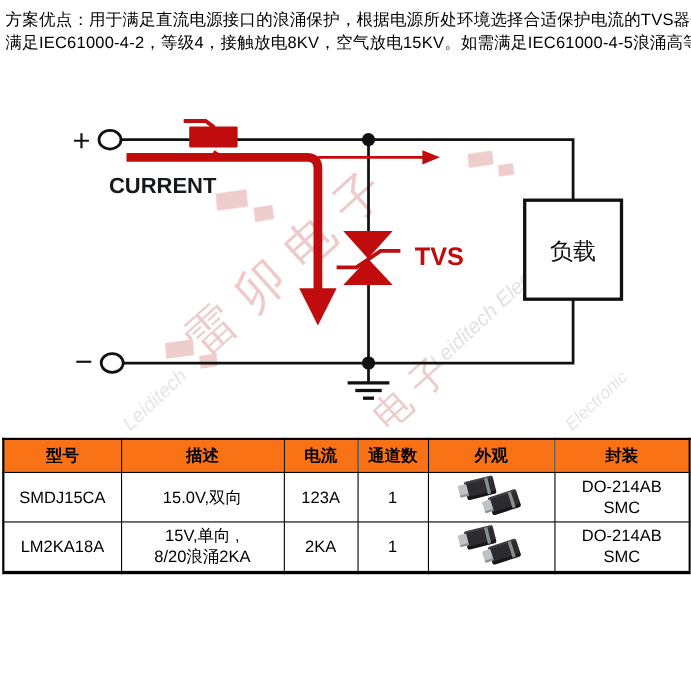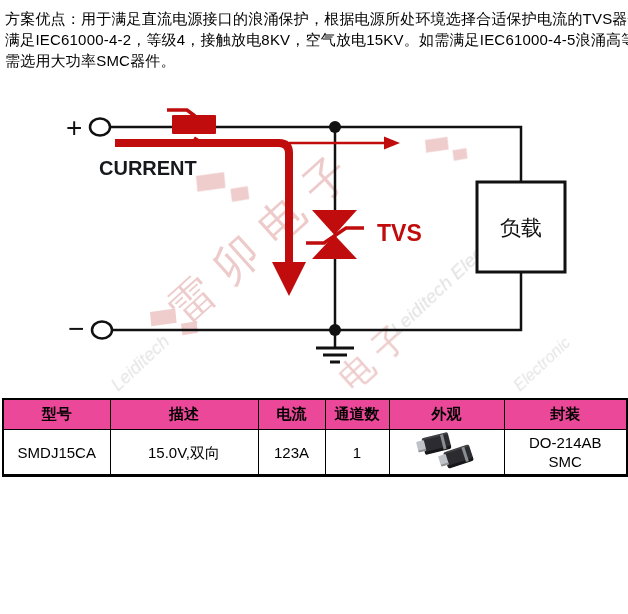--- a/index.html
+++ b/index.html
@@ -22,21 +22,21 @@
     position:absolute;left:2px;top:398px;width:624px;
     border-collapse:collapse;table-layout:fixed;
     border:2px solid #000;border-bottom-width:3px;
     font-size:15px;color:#000;
   }
   table.parts th,table.parts td{
     border:1.5px solid #000;text-align:center;vertical-align:middle;
     padding:0;overflow:hidden;
   }
   table.parts th{
-    background:#ec4899;height:29px;font-weight:700;font-size:15px;
+    background:#f97316;height:29px;font-weight:700;font-size:15px;
   }
   table.parts td{height:44px;}
   td.desc{text-align:left;padding-left:12px;line-height:19px;}
   td.pkg{line-height:19px;}
   
   .chips{position:relative;width:76px;height:38px;margin:0 auto;}
   .chip{
     position:absolute;display:block;width:27px;height:17px;
     background:#2b2b30;border-radius:2px;
     box-shadow:inset 0 -3px 0 rgba(0,0,0,.45), inset 0 2px 0 rgba(255,255,255,.10);
@@ -51,21 +51,20 @@
   }
   .chip.a{left:14px;top:2px;transform:rotate(-14deg);}
   .chip.b{left:36px;top:15px;transform:rotate(-18deg);}
 </style>
 </head>
 <body>
 
 <div class="intro">
   <div>方案优点：用于满足直流电源接口的浪涌保护，根据电源所处环境选择合适保护电流的TVS器件，</div>
   <div>满足IEC61000-4-2，等级4，接触放电8KV，空气放电15KV。如需满足IEC61000-4-5浪涌高等级测试</div>
-  <div>需选用大功率SMC器件。</div>
 </div>
 
 <svg class="schematic" viewBox="0 0 628 395">
 
   <g opacity="0.55" fill="#e2a4a4">
     <g transform="translate(196,176) rotate(-40)">
       <path d="M0,0 l24,15 -9,13 -24,-15 z"></path>
         <path d="M18,32 l15,9 -7,11 -15,-9 z"></path>
     </g>
     <g transform="translate(425,140) rotate(-40) scale(0.8)">
@@ -163,14 +162,33 @@
         <div class="chips">
           <i class="chip a"></i>
           <i class="chip b"></i>
         </div>
       </td>
       <td class="pkg">
         <div>DO-214AB</div>
         <div>SMC</div>
       </td>
     </tr>
+    <tr>
+      <td>LM2KA18A</td>
+      <td class="desc">
+        <div>15V,单向 ,</div>
+        <div>8/20浪涌2KA</div>
+      </td>
+      <td>2KA</td>
+      <td>1</td>
+      <td>
+        <div class="chips">
+          <i class="chip a"></i>
+          <i class="chip b"></i>
+        </div>
+      </td>
+      <td class="pkg">
+        <div>DO-214AB</div>
+        <div>SMC</div>
+      </td>
+    </tr>
   </tbody>
 </table>
 
 </body></html>

